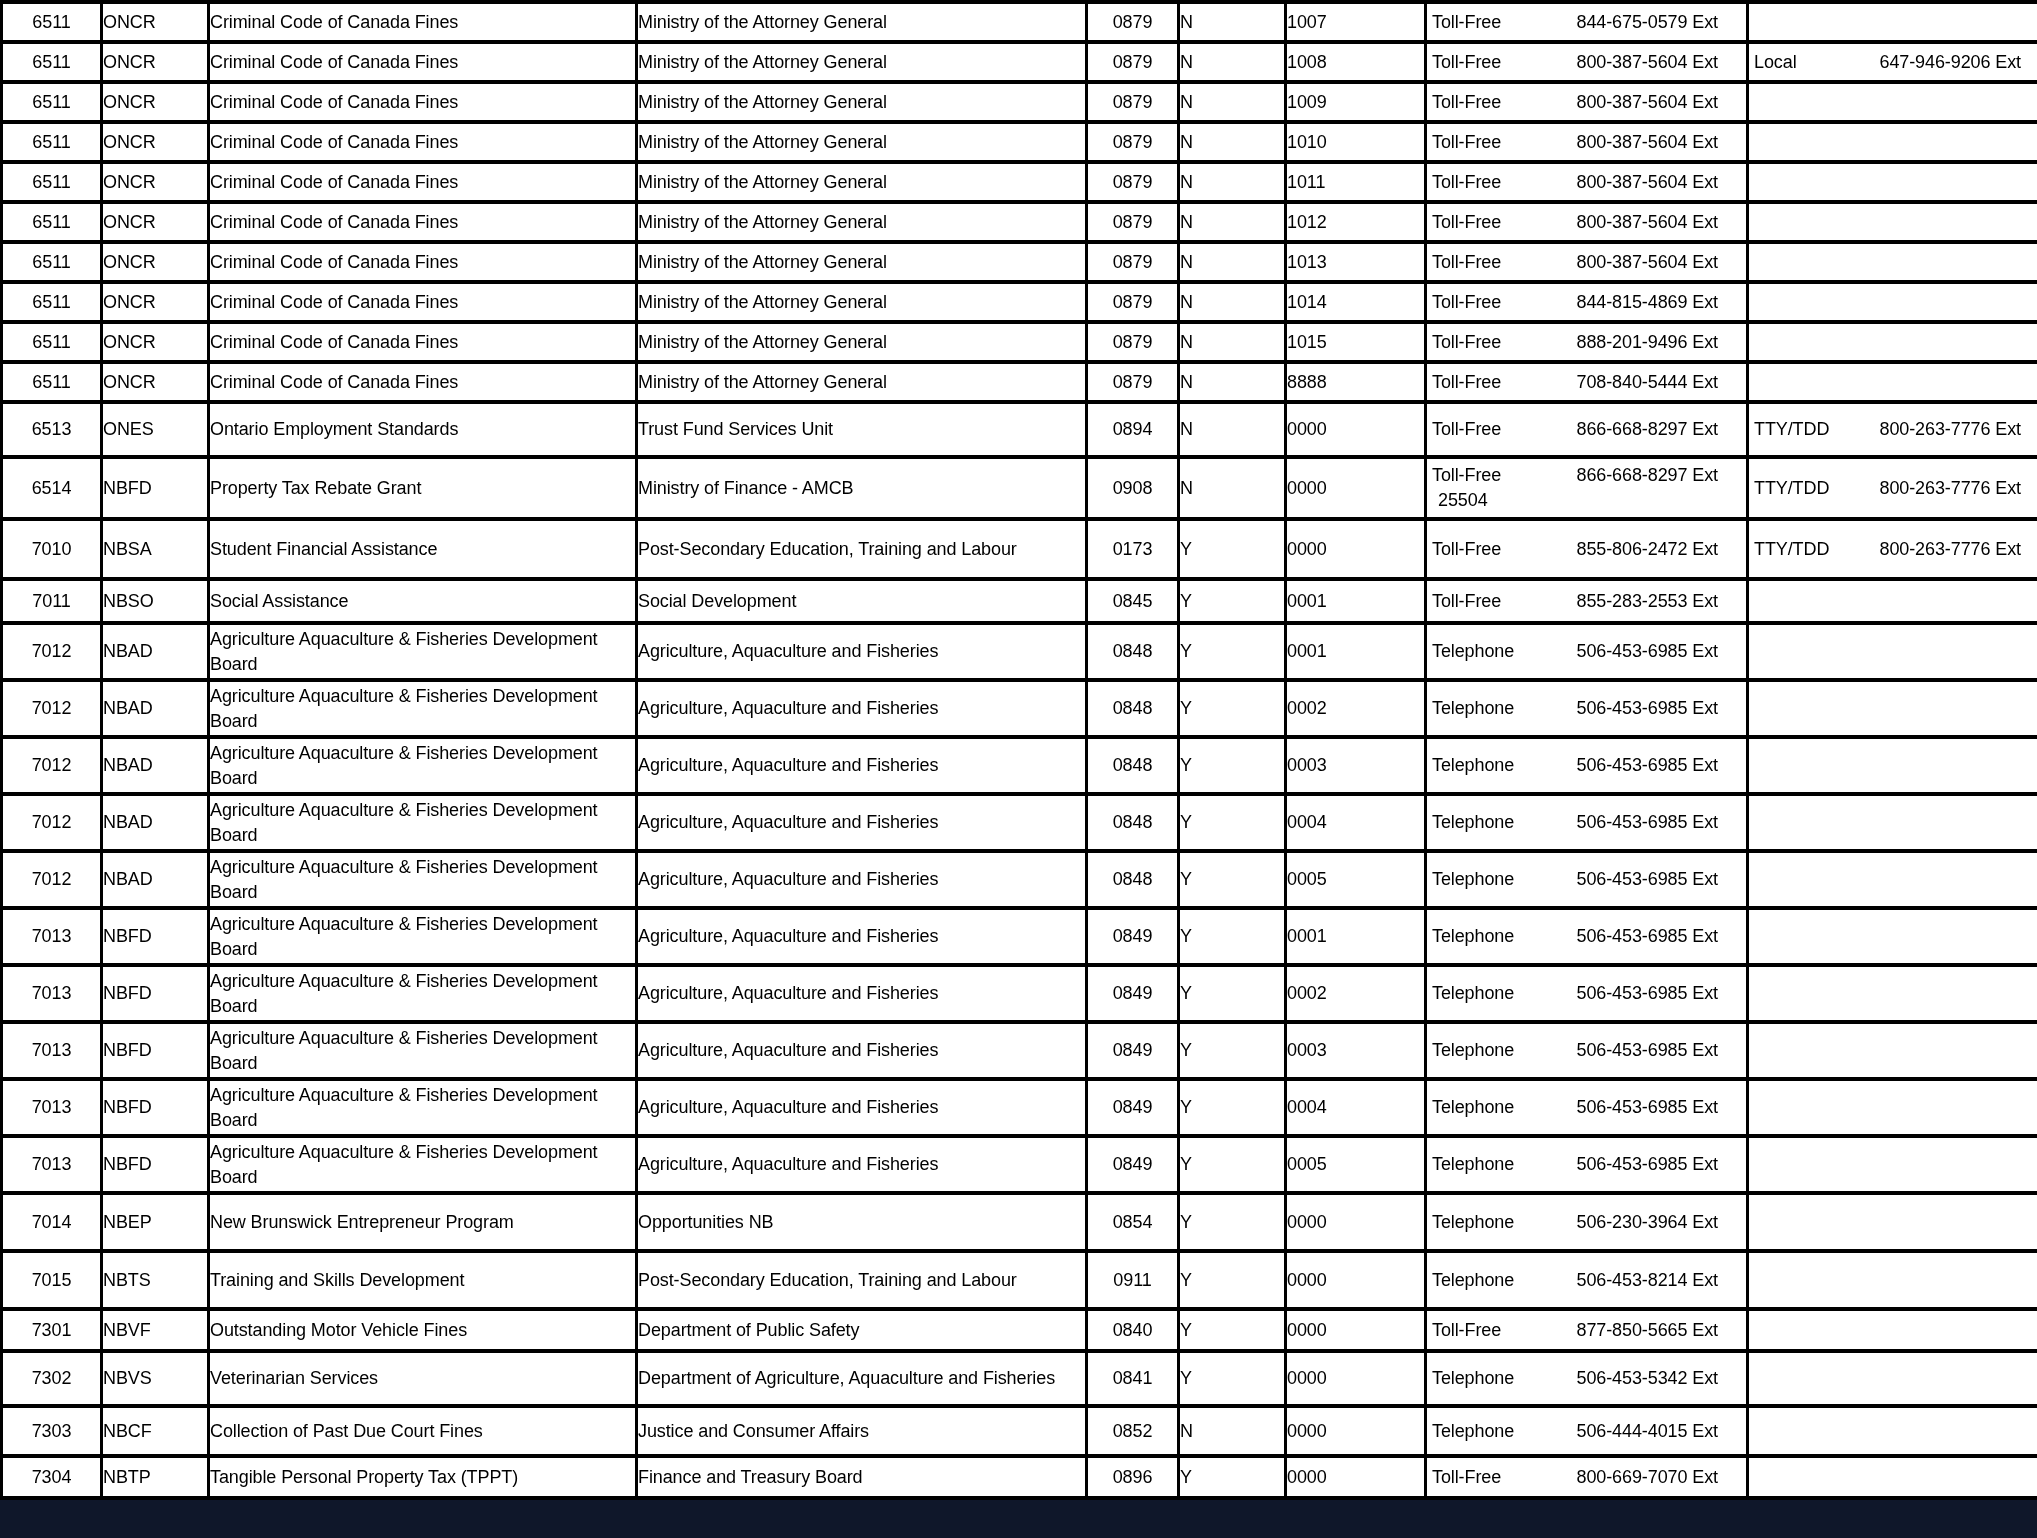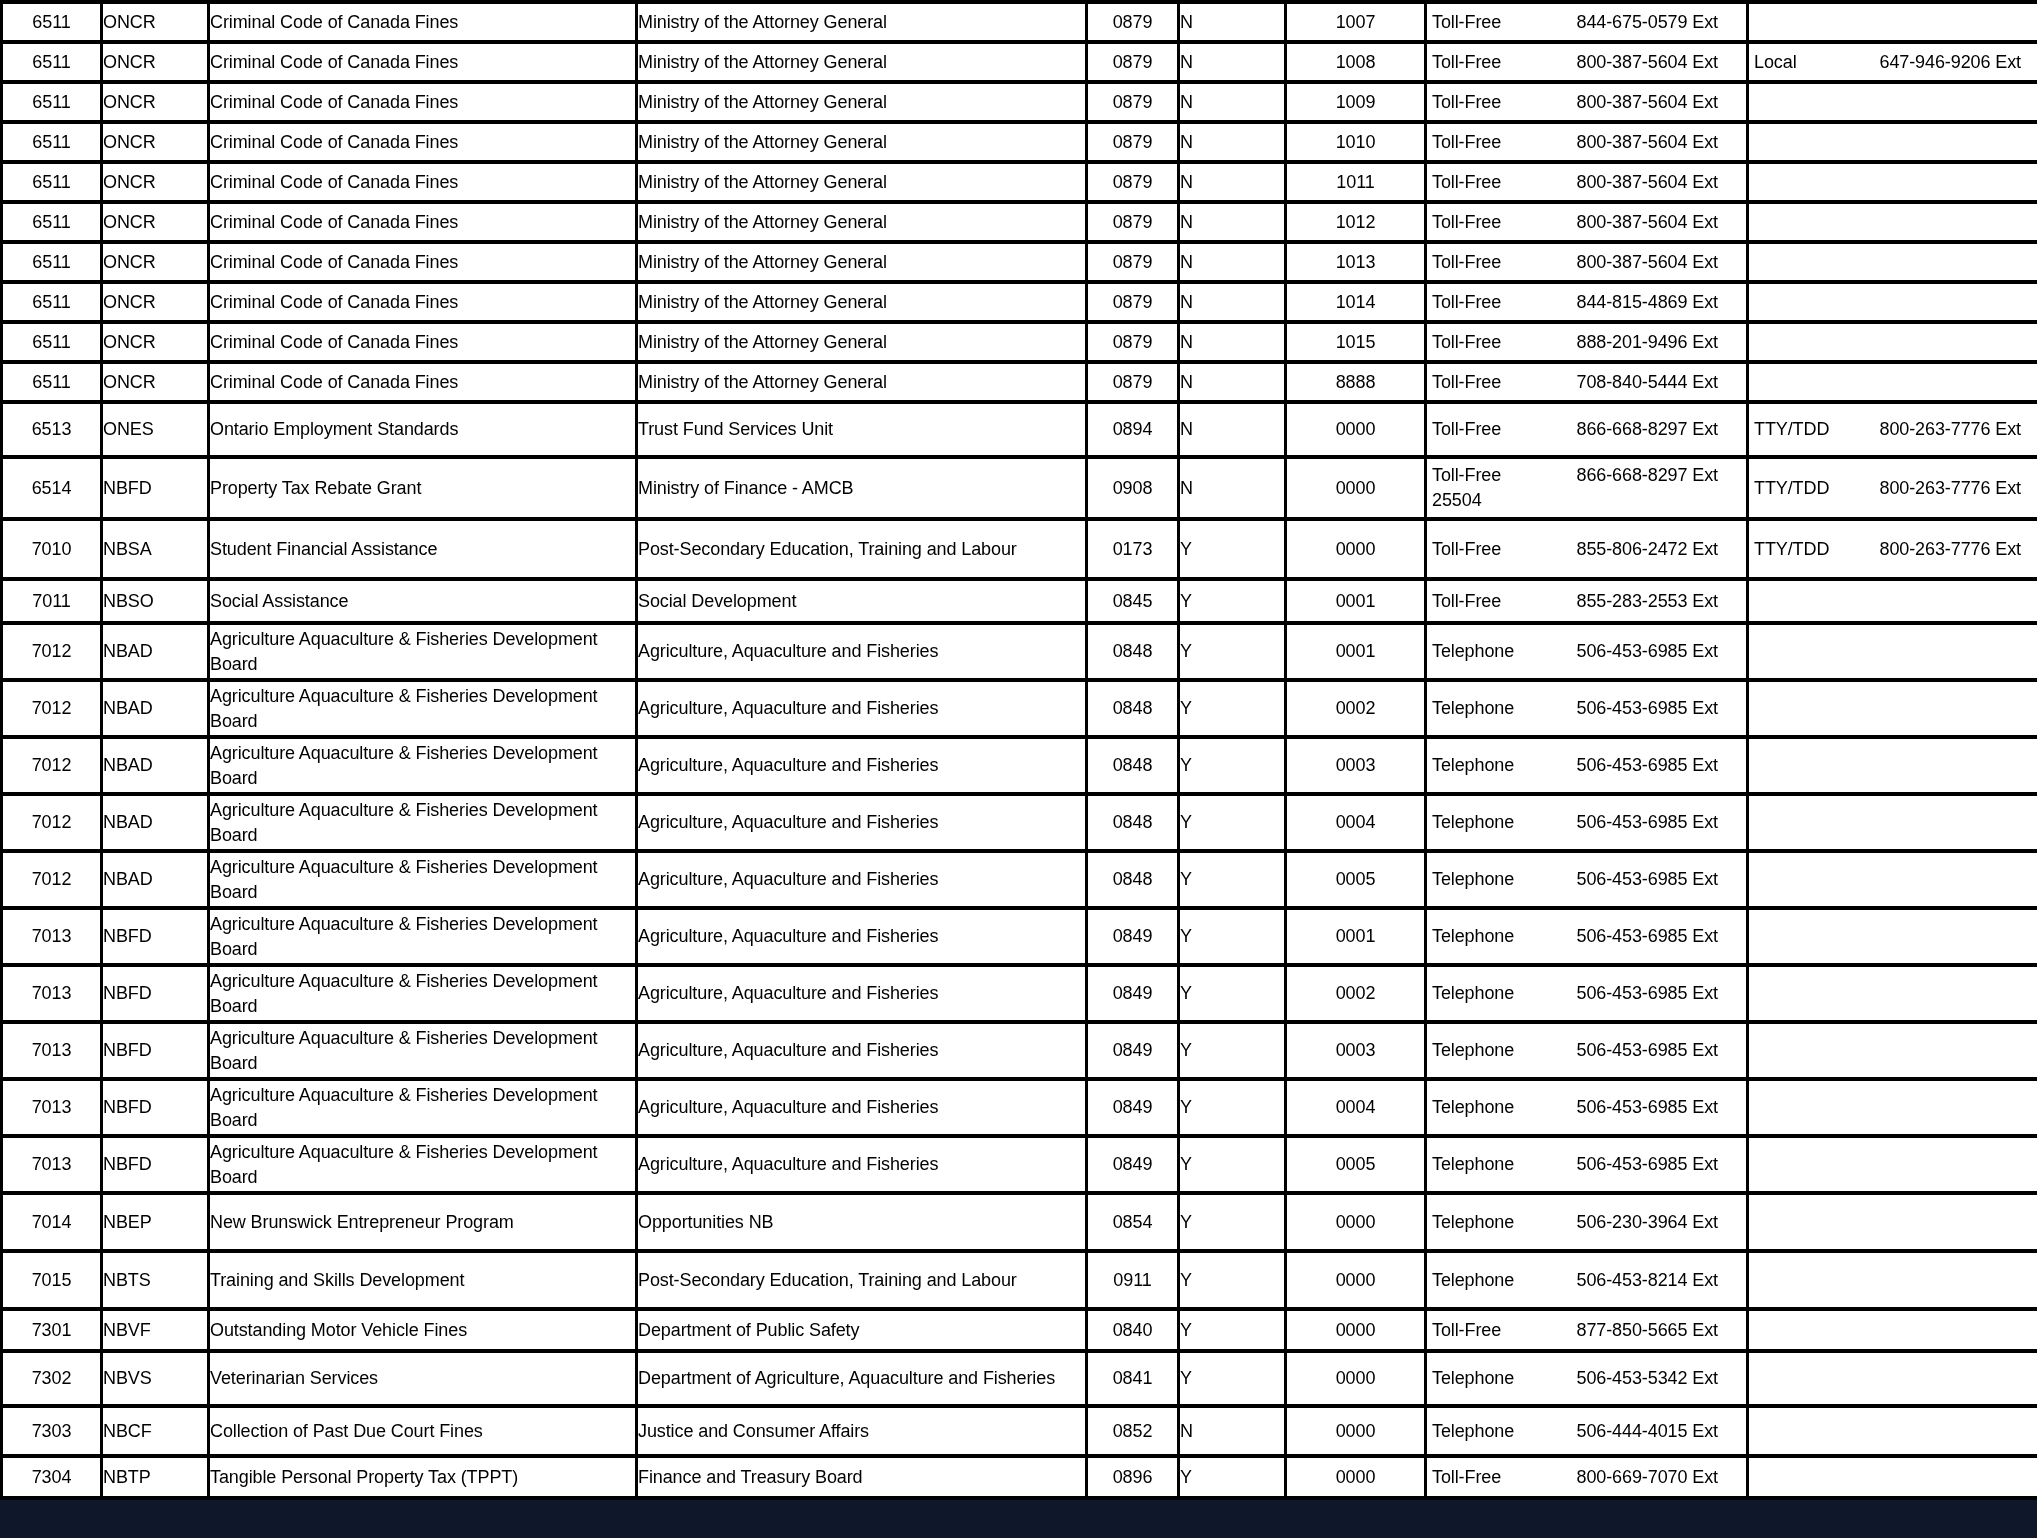--- a/index.html
+++ b/index.html
@@ -28,28 +28,28 @@
     overflow: hidden;
     line-height: 1.38;
     background: #ffffff;
   }
   td.c-id   { text-align: center; }
   td.c-code { padding-left: 5px; }
   td.c-program  { padding-left: 5px; padding-right: 6px; }
   td.c-ministry { padding-left: 5px; padding-right: 6px; margin-left: 36px; }
   td.c-dept { text-align: center; }
   td.c-flag { padding-left: 5px; }
-  td.c-seq  { padding-left: 5px; text-align: center; }
+  td.c-seq  { padding-left: 5px; }
   .phone-line {
     display: flex;
     justify-content: space-between;
     padding: 0 28px 0 5px;
   }
   td.c-phone2 .phone-line { padding-right: 16px; }
-  .phone-extra { padding-left: 5px; }
+  .phone-extra { padding-left: 11px; }
   .phone-extra:empty { display: none; }
 </style>
 </head>
 <body>
 
 <div class="page">
   <table class="directory">
     <colgroup>
       <col style="width:100px">
       <col style="width:107px">

